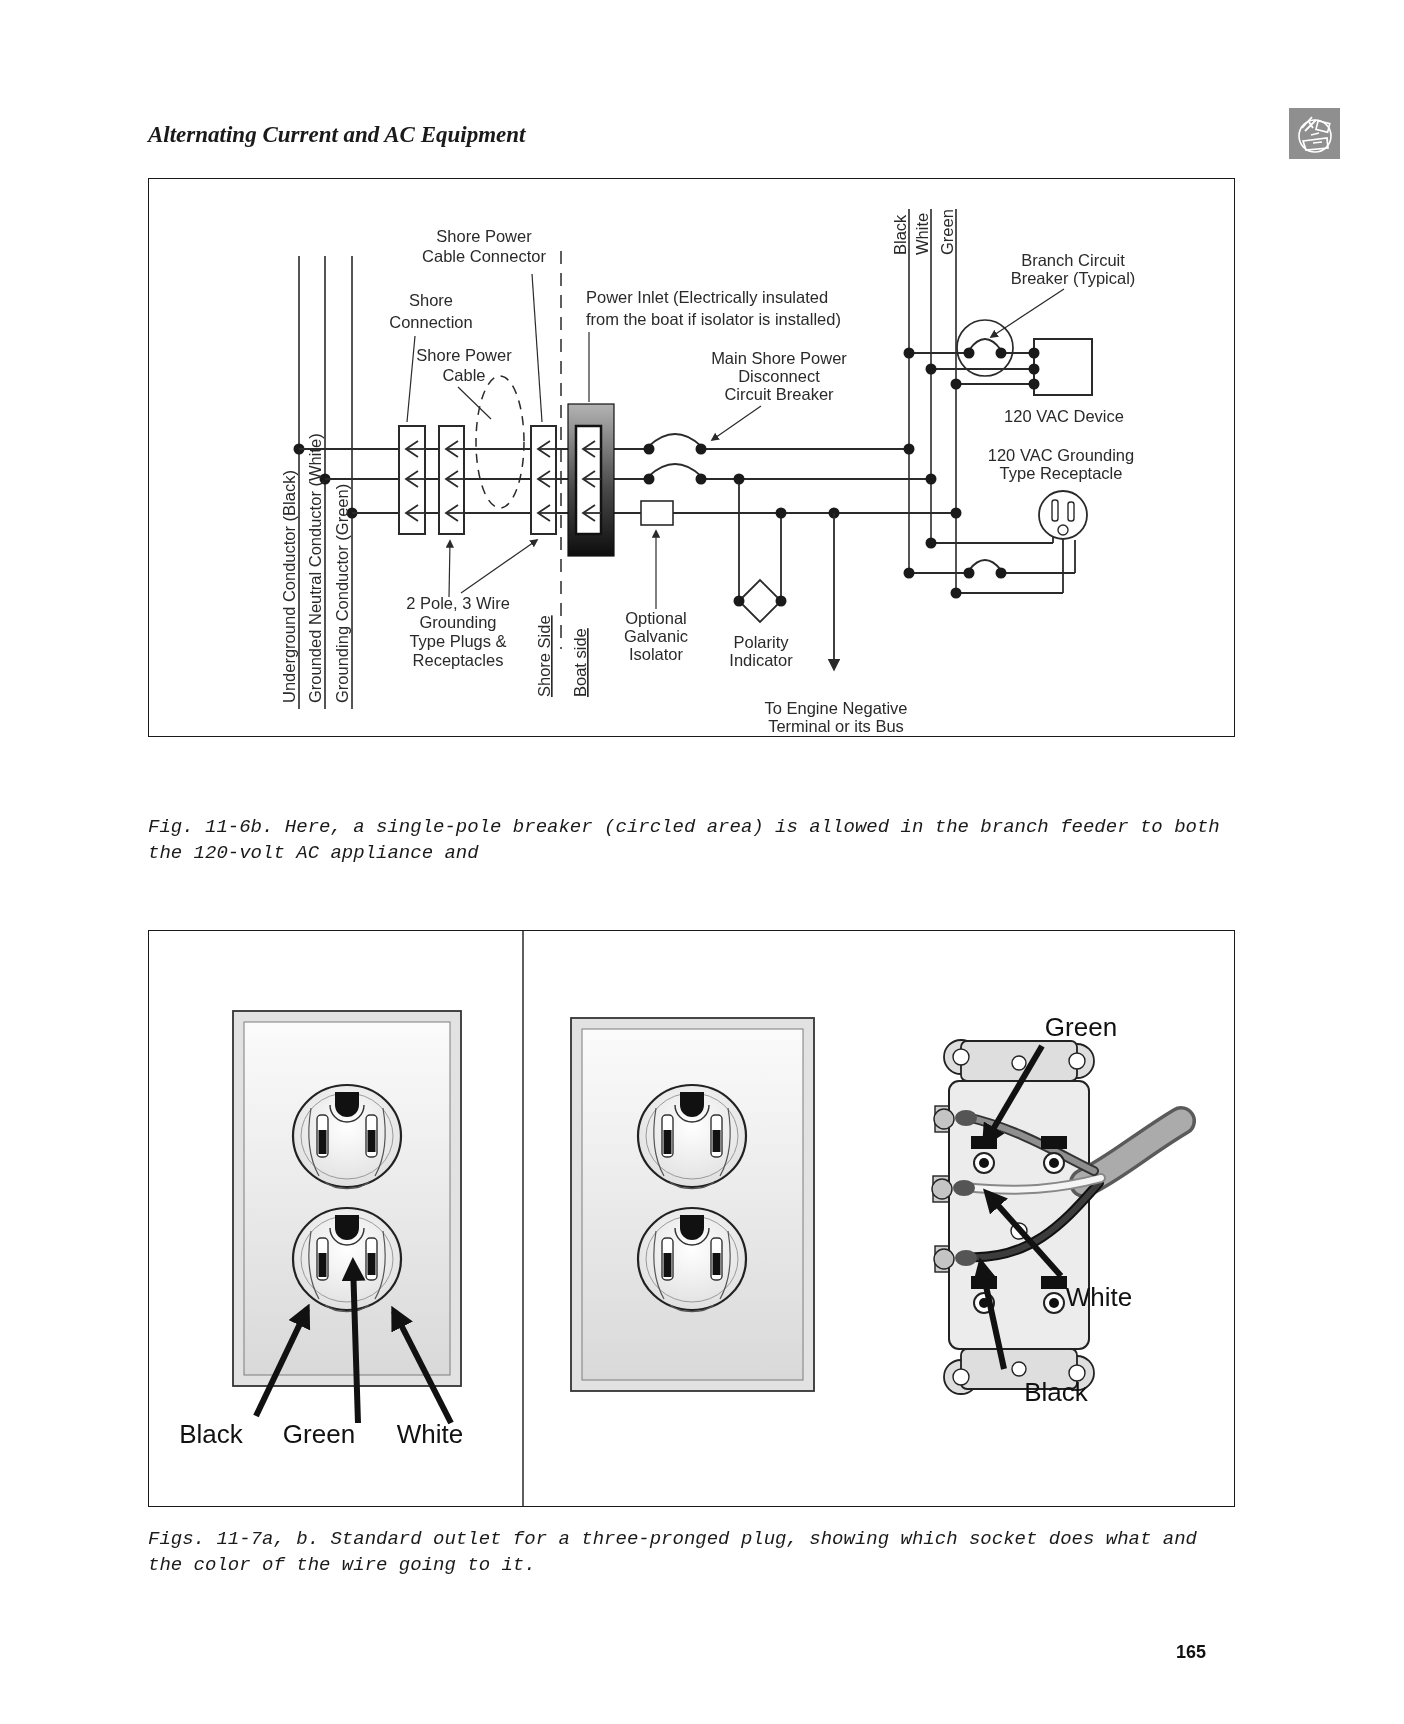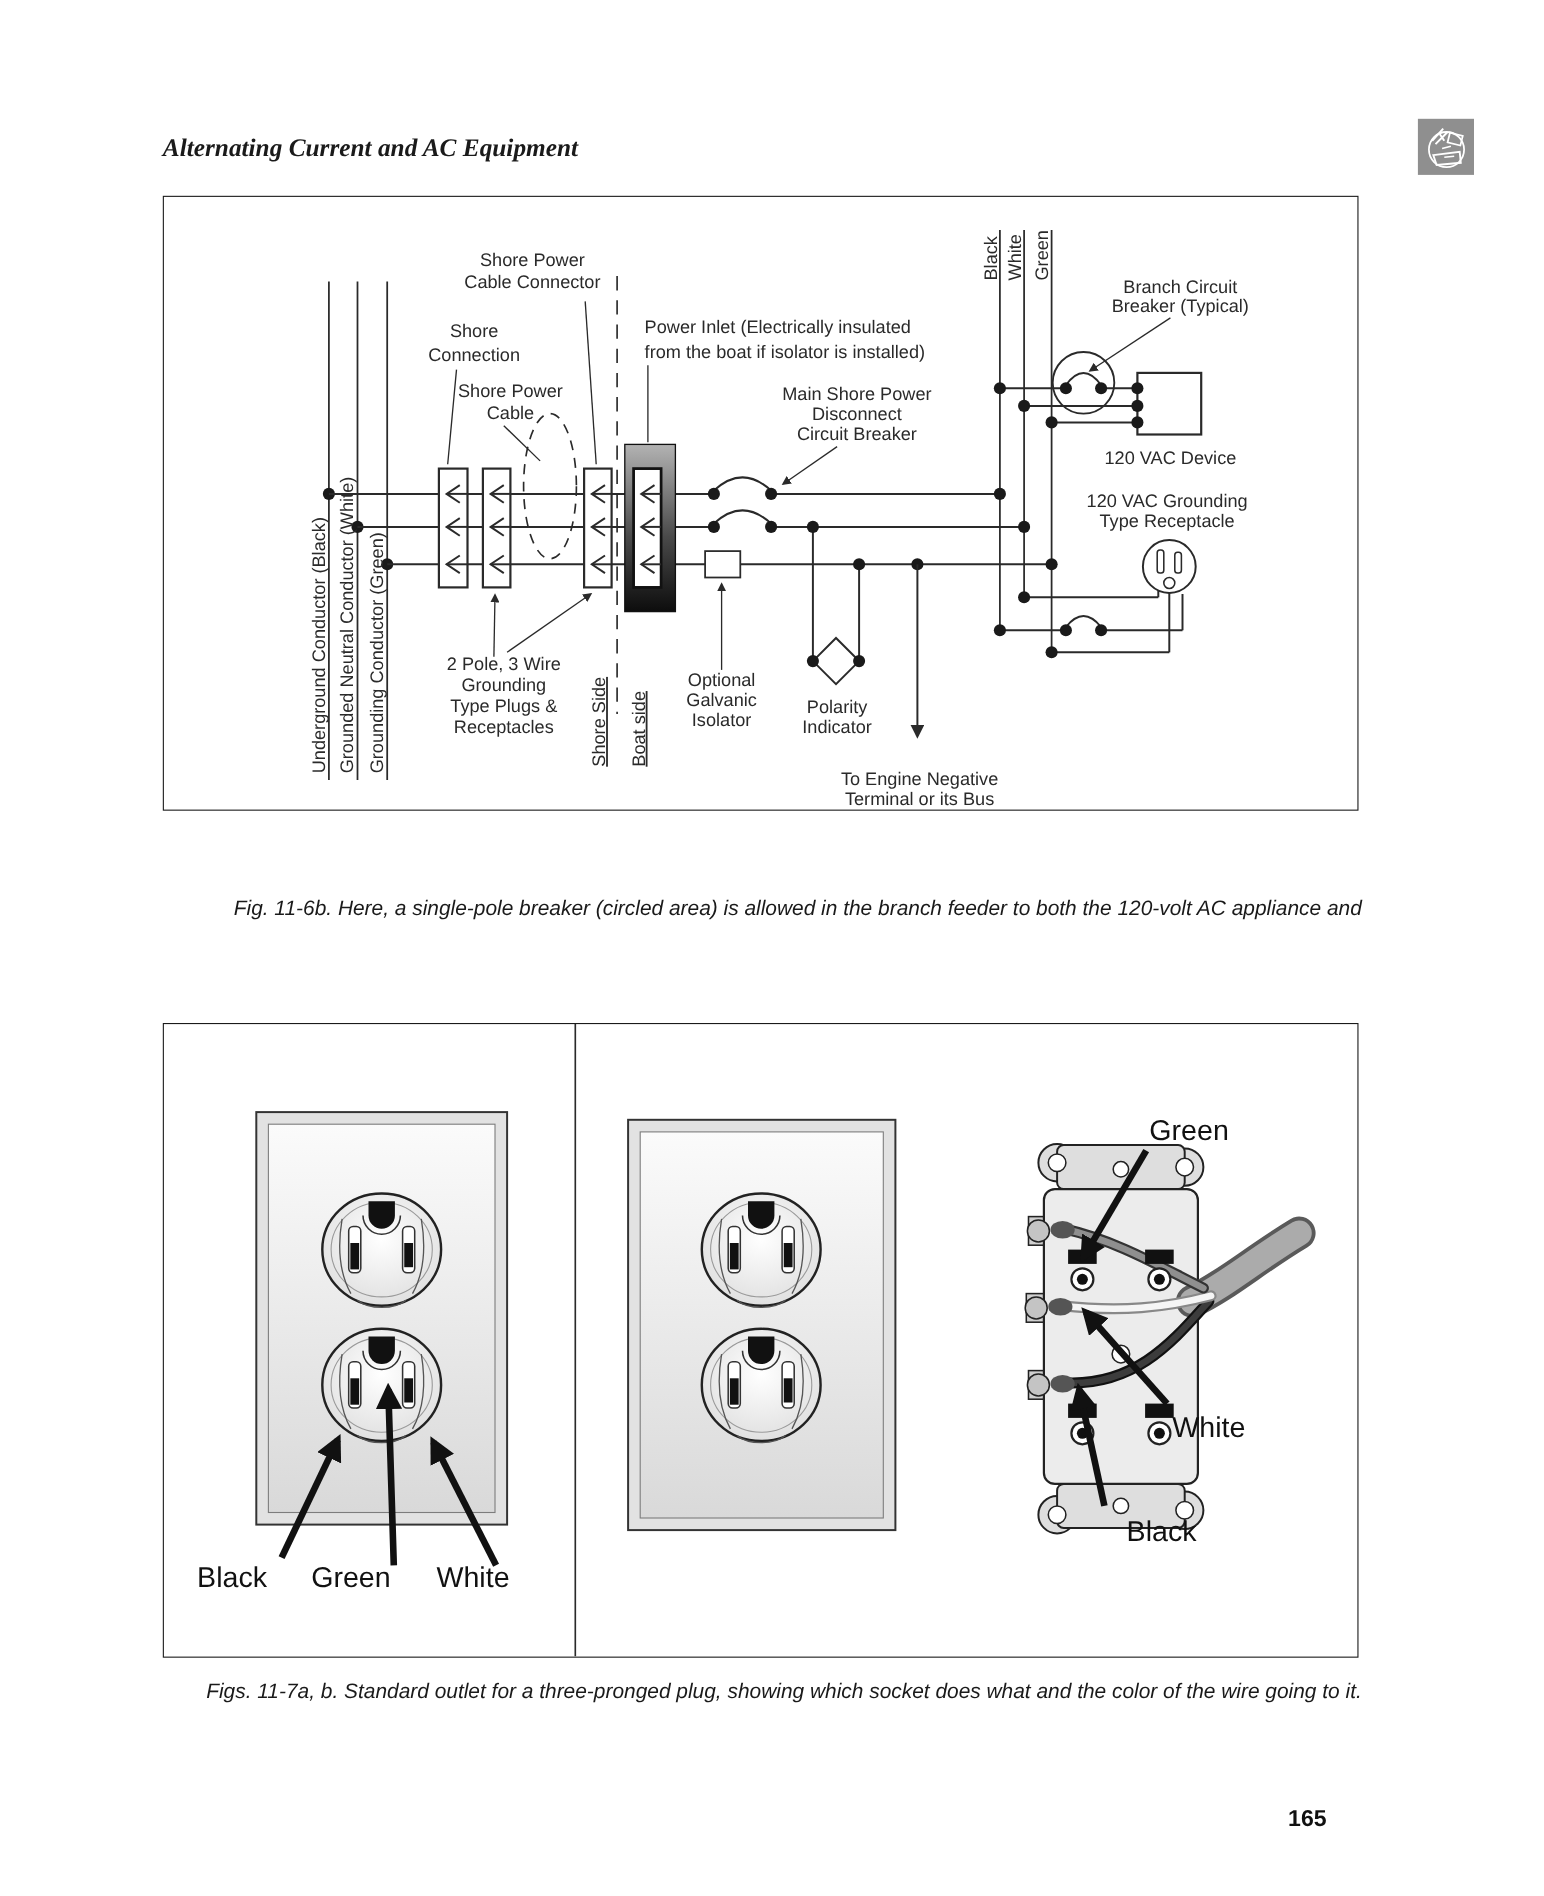--- a/index.html
+++ b/index.html
@@ -5,26 +5,26 @@
   html,body{margin:0;padding:0;background:#fff;}
   .page{position:relative;width:1404px;height:1724px;background:#ffffff;overflow:hidden;
         font-family:"Liberation Sans",sans-serif;color:#231f20;}
   .running-head{position:absolute;left:148px;top:122px;width:1085px;
         font-family:"Liberation Serif",serif;font-style:italic;font-weight:bold;font-size:23px;color:#1a1a1a;}
   .logo{position:absolute;left:1289px;top:108px;width:51px;height:51px;background:#8f8f8f;}
   .figure-box{position:absolute;left:148px;border:1.6px solid #1a1a1a;background:#fff;}
   .fig1{top:178px;width:1085px;height:557px;}
   .fig2{top:930px;width:1085px;height:575px;}
   .figure-box svg{display:block;width:100%;height:100%;}
-  .caption{position:absolute;left:148px;width:1090px;font-family:Liberation Sans, sans-serif;
-        font-style:italic;font-size:19px;line-height:26px;color:#1a1a1a;text-align:right;}
+  .caption{position:absolute;left:148px;width:1090px;font-family:Liberation Mono, monospace;
+        font-style:italic;font-size:19px;line-height:26px;color:#1a1a1a;}
   .cap1{top:814px;}
   .cap2{top:1526px;}
   .page-number{position:absolute;left:1100px;top:1642px;width:106px;text-align:right;
-        font-weight:bold;font-size:21px;color:#111;}
+        font-weight:bold;font-size:18px;color:#111;}
   text{font-family:"Liberation Sans",sans-serif;font-size:16.5px;fill:#2a2a2a;}
   .lbl-big{font-size:26px;fill:#111;}
 </style>
 </head>
 <body>
 
 <div class="page">
 
   <div class="running-head">Alternating Current and AC Equipment</div>
 

